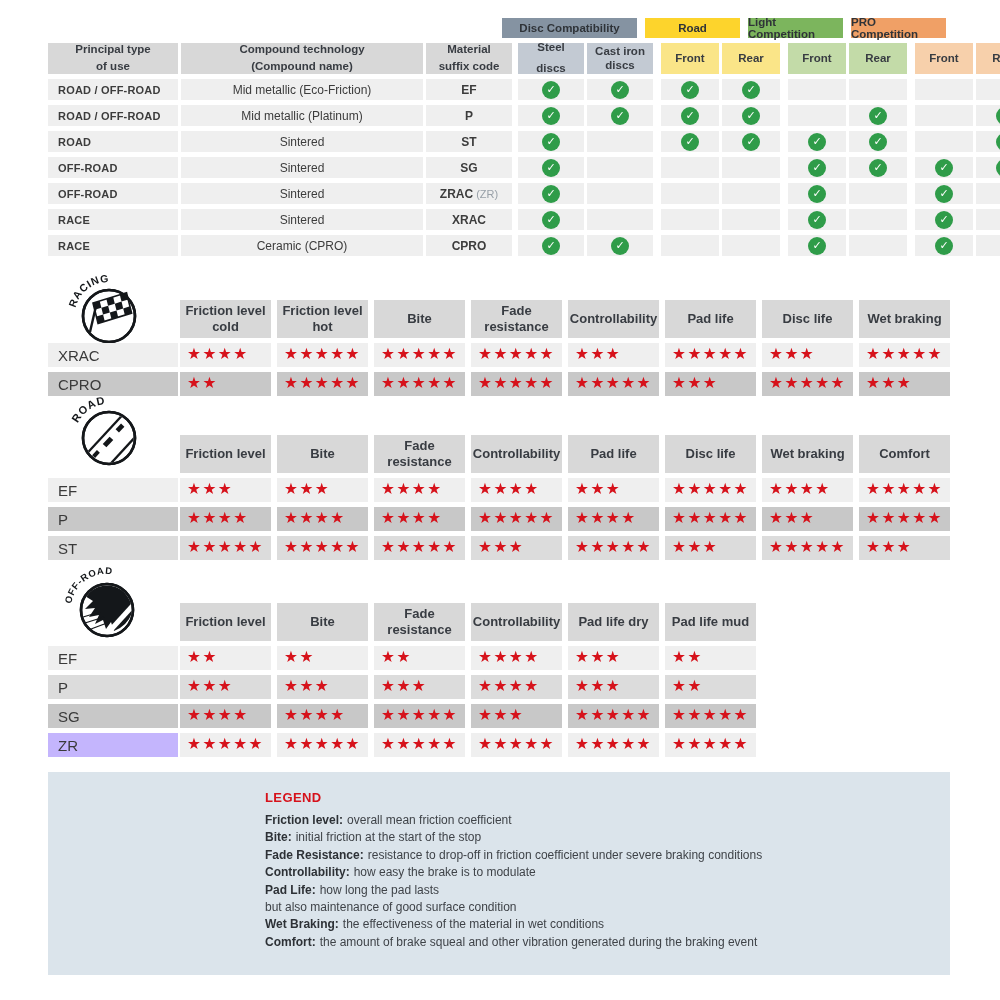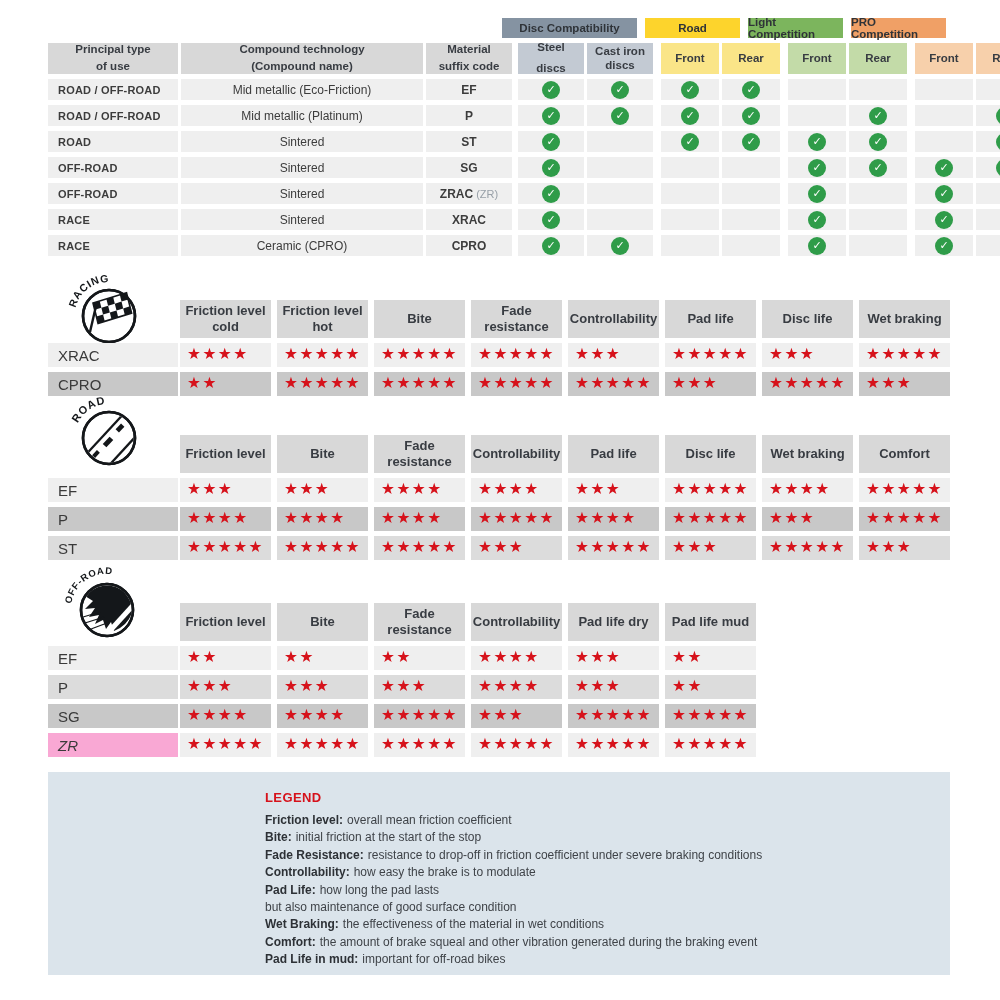--- a/index.html
+++ b/index.html
@@ -566,21 +566,21 @@
             <span class="stars">★★★</span>
           </div>
           <div class="cell w-rate stars-cell" style="background: rgb(200, 200, 200);">
             <span class="stars">★★★★★</span>
           </div>
           <div class="cell w-rate stars-cell" style="background: rgb(200, 200, 200);">
             <span class="stars">★★★★★</span>
           </div>
         </div>
         <div class="trow">
-          <div class="cell w-label lab" style="background: #f9a8d4; font-style: italic;">ZR</div>
+          <div class="cell w-label lab" style="background: #c4b5fd;">ZR</div>
           <div class="cell w-rate stars-cell" style="background: rgb(239, 239, 239);">
             <span class="stars">★★★★★</span>
           </div>
           <div class="cell w-rate stars-cell" style="background: rgb(239, 239, 239);">
             <span class="stars">★★★★★</span>
           </div>
           <div class="cell w-rate stars-cell" style="background: rgb(239, 239, 239);">
             <span class="stars">★★★★★</span>
           </div>
           <div class="cell w-rate stars-cell" style="background: rgb(239, 239, 239);">
@@ -600,16 +600,15 @@
     <div class="legend-title">LEGEND</div>
     <div id="legend-items">
         <div class="legend-line"><b class="term">Friction level:</b><span class="desc">overall mean friction coefficient</span></div>
         <div class="legend-line"><b class="term">Bite:</b><span class="desc">initial friction at the start of the stop</span></div>
         <div class="legend-line"><b class="term">Fade Resistance:</b><span class="desc">resistance to drop-off in friction coefficient under severe braking conditions</span></div>
         <div class="legend-line"><b class="term">Controllability:</b><span class="desc">how easy the brake is to modulate</span></div>
         <div class="legend-line"><b class="term">Pad Life:</b><span class="desc">how long the pad lasts</span></div>
         <div class="legend-line"><span class="desc">but also maintenance of good surface condition</span></div>
         <div class="legend-line"><b class="term">Wet Braking:</b><span class="desc">the effectiveness of the material in wet conditions</span></div>
         <div class="legend-line"><b class="term">Comfort:</b><span class="desc">the amount of brake squeal and other vibration generated during the braking event</span></div>
-        <div class="legend-line"><b class="term">Pad Life in mud:</b><span class="desc">important for off-road bikes</span></div>
       </div>
   </section>
 </div>
 
 </body></html>

